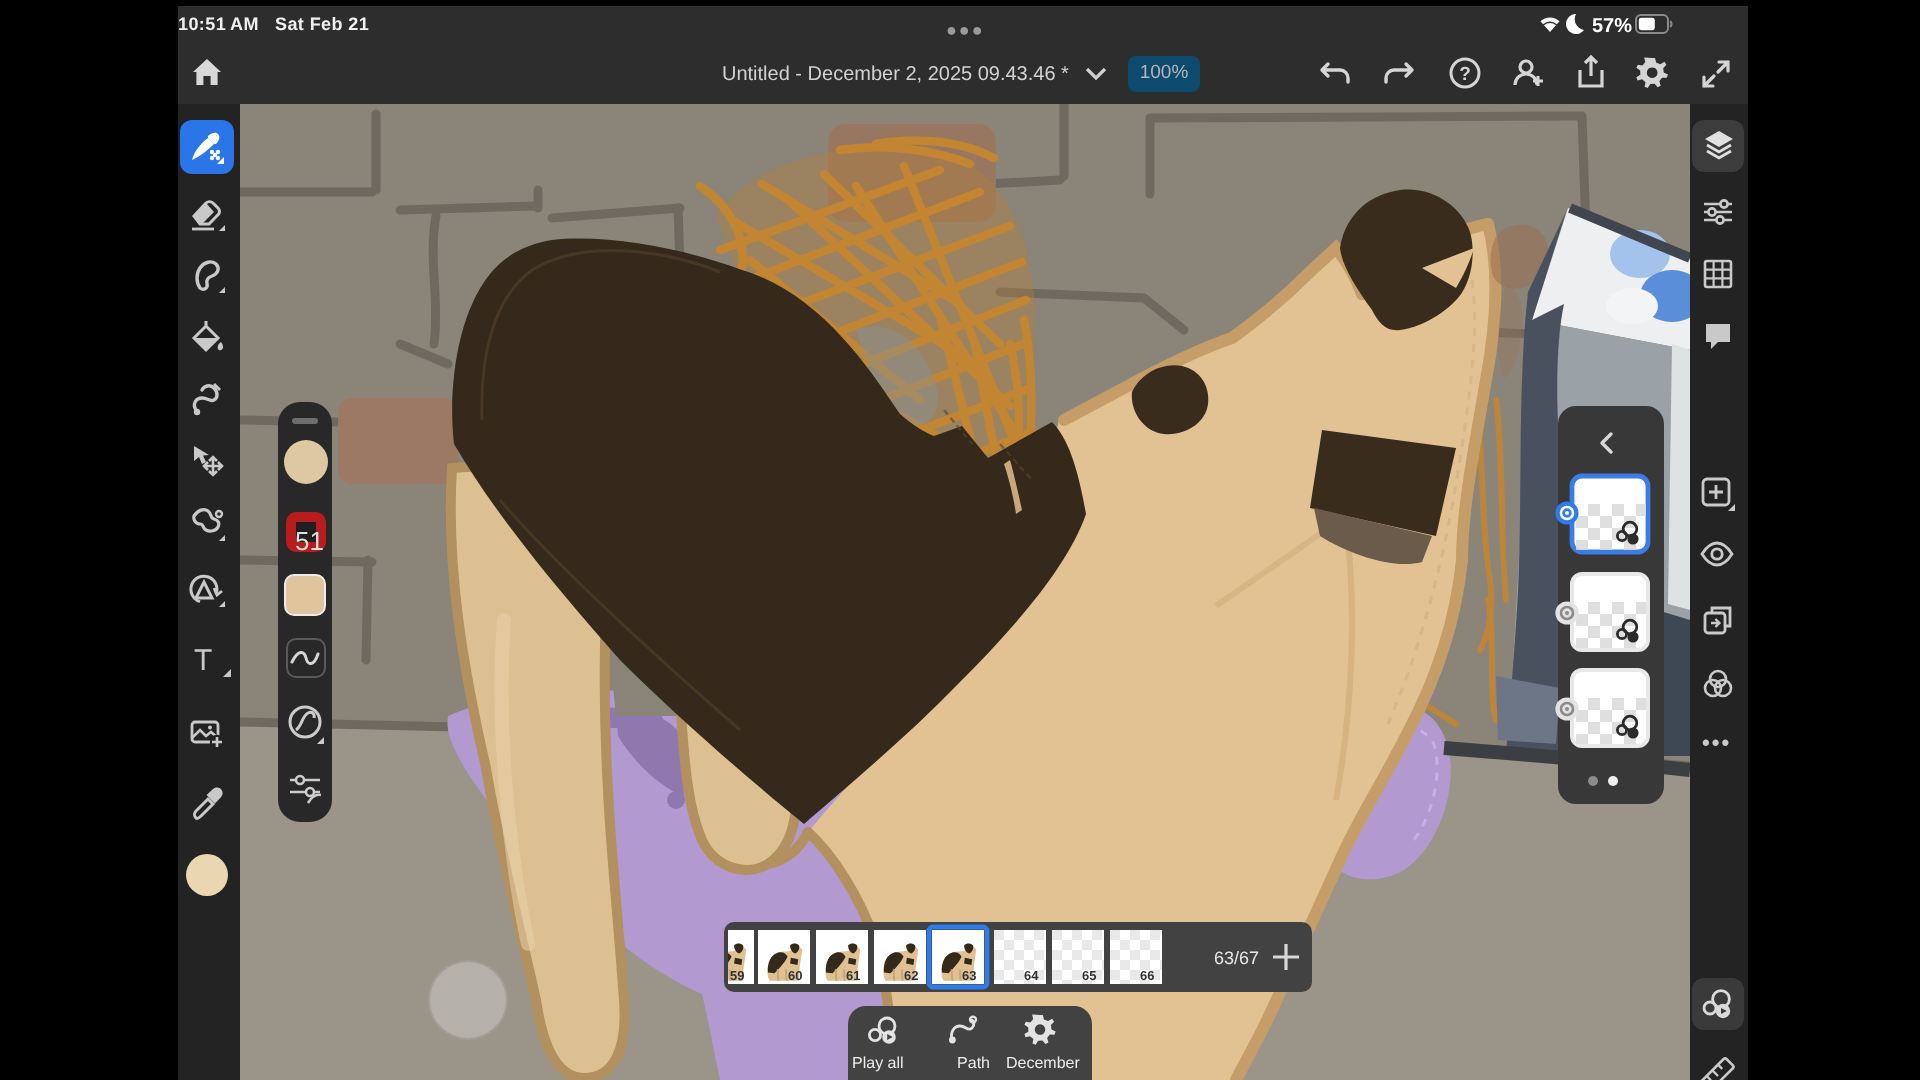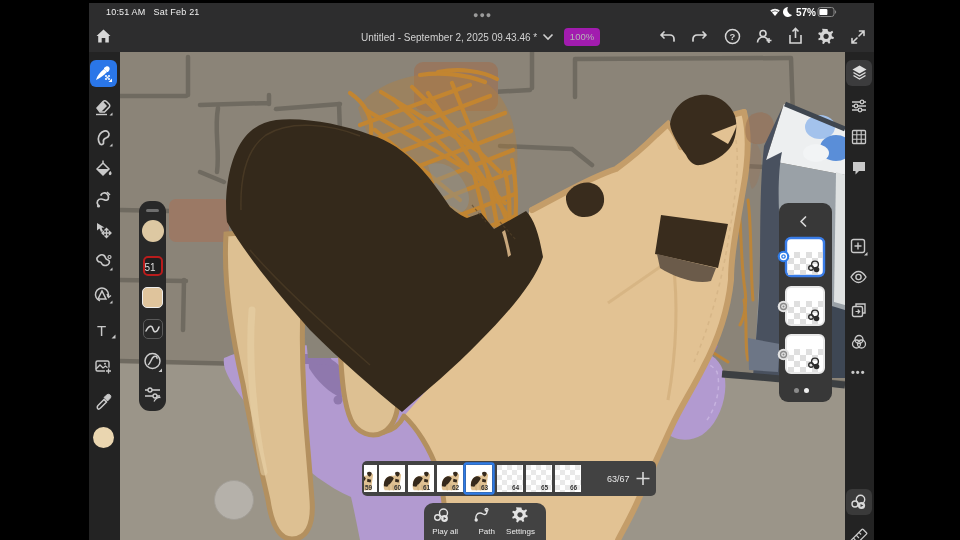--- a/index.html
+++ b/index.html
@@ -137,44 +137,44 @@
     <path d="M785,104 L845,129" fill="none" stroke="#3f464f" stroke-width="5"></path>
     <path d="M748,338 L780,344 L778,372 L749,370 Z" fill="#6d7686"></path>
     <path d="M722,374 C760,377 810,381 845,385" fill="none" stroke="#3c3f42" stroke-width="7"></path>
   </g>
   </svg>
 
 <div class="abs" style="left:88.5px;top:52px;width:31.5px;height:488px;background:#232323"></div>
 
 <div class="abs" style="left:845px;top:52px;width:28.5px;height:488px;background:#232323"></div>
 
-<div class="abs" style="left:106px;top:7px;color:#f0f0f0;font-size:9px;font-weight:normal;letter-spacing:0.2px">10:51 AM&nbsp;&nbsp;&nbsp;Sat Feb 21</div>
+<div class="abs" style="left:89px;top:7px;color:#f0f0f0;font-size:9px;font-weight:bold;letter-spacing:0.2px">10:51 AM&nbsp;&nbsp;&nbsp;Sat Feb 21</div>
 <div class="abs" style="left:473px;top:10px;color:#9b9b9b;font-size:9px;letter-spacing:1px">●●●</div>
 <div class="abs" style="left:768px;top:5px">
   <svg width="70" height="14" viewBox="0 0 70 14">
     <g fill="#fff">
       <path d="M7,11 l-3,-3.4 a4.6,4.6 0 0 1 6,0 Z"></path>
       <path d="M2.2,5.6 a7,7 0 0 1 9.6,0 l-1.4,1.5 a5,5 0 0 0 -6.8,0 Z" opacity="0.95"></path>
       <path d="M20,2 a5,5 0 1 0 4,8 a5.5,5.5 0 0 1 -4,-8 Z"></path>
       <text x="28" y="11" font-size="10" font-weight="bold" fill="#fff">57%</text>
     </g>
     <rect x="50" y="2.5" width="16" height="9" rx="2.4" fill="none" stroke="#8a8a8a"></rect>
     <rect x="51.4" y="3.9" width="8" height="6.2" rx="1.2" fill="#fff"></rect>
     <path d="M67.2,5.5 a2.5,2.5 0 0 1 0,3" stroke="#8a8a8a" fill="none"></path>
   </svg>
 </div>
 
 <svg class="abs" style="left:95px;top:28px" width="17" height="16" viewBox="0 0 17 16">
     <path d="M8.5,1.5 L15.5,8 L13.8,8 L13.8,14.5 L10.3,14.5 L10.3,10 L6.7,10 L6.7,14.5 L3.2,14.5 L3.2,8 L1.5,8 Z" fill="#d8d8d8"></path>
   </svg>
-<div class="abs" style="left:361px;top:31.5px;color:#d2d2d2;font-size:10px">Untitled - September 2, 2025 09.43.46 *</div>
+<div class="abs" style="left:361px;top:31.5px;color:#d2d2d2;font-size:10px">Untitled - December 2, 2025 09.43.46 *</div>
 <svg class="abs" style="left:542px;top:33px" width="12" height="8" viewBox="0 0 12 8">
     <path d="M1.5,1.5 L6,6 L10.5,1.5" fill="none" stroke="#cfcfcf" stroke-width="1.6"></path>
   </svg>
-<div class="abs" style="left:564px;top:28px;width:36px;height:18px;background:#a21caf;border-radius:4px;color:#b5b5b5;font-size:9.5px;text-align:center;line-height:18px">100%</div>
+<div class="abs" style="left:564px;top:28px;width:36px;height:18px;background:#0c4a6e;border-radius:4px;color:#b5b5b5;font-size:9.5px;text-align:center;line-height:18px">100%</div>
 
 <svg class="abs" style="left:659px;top:29px" width="18" height="16" viewBox="0 0 18 16">
     <path d="M5,3 L2,6 L5,9 M2,6 L11,6 a4,4 0 0 1 4,4 L15,12" fill="none" stroke="#d5d5d5" stroke-width="1.7" stroke-linecap="round" stroke-linejoin="round"></path>
   </svg>
 <svg class="abs" style="left:690px;top:29px" width="18" height="16" viewBox="0 0 18 16">
     <path d="M13,3 L16,6 L13,9 M16,6 L7,6 a4,4 0 0 0 -4,4 L3,12" fill="none" stroke="#d5d5d5" stroke-width="1.7" stroke-linecap="round" stroke-linejoin="round"></path>
   </svg>
 <svg class="abs" style="left:724px;top:28px" width="17" height="17" viewBox="0 0 17 17">
     <circle cx="8.5" cy="8.5" r="7" fill="none" stroke="#d5d5d5" stroke-width="1.5"></circle>
     <text x="8.5" y="12" font-size="9.5" font-weight="bold" text-anchor="middle" fill="#d5d5d5">?</text>
@@ -308,21 +308,21 @@
 <svg class="abs" style="left:849px;top:524px" width="20" height="16" viewBox="0 0 20 16">
  <g transform="rotate(-45 10 14)">
       <rect x="2" y="10" width="17" height="6.5" rx="1" fill="none" stroke="#c9c9c9" stroke-width="1.3"></rect>
  <path d="M6,10 L6,13 M10,10 L10,14 M14,10 L14,13" stroke="#c9c9c9" stroke-width="1.2"></path>
     </g>
 </svg>
 
 <div class="abs" style="left:139px;top:201px;width:27px;height:210px;background:#282828;border-radius:11px"></div>
 <div class="abs" style="left:146px;top:209px;width:13px;height:2.5px;background:#6e6e6e;border-radius:2px"></div>
 <div class="abs" style="left:141.5px;top:220px;width:22px;height:22px;border-radius:50%;background:#ddc8a2"></div>
-<div class="abs" style="left:142.5px;top:256px;width:20px;height:20px;border:2px solid #b91c1c;border-radius:5px;background:#1f1f1f;color:#dedede;font-size:10px;text-align:left;line-height:20px">51</div>
+<div class="abs" style="left:142.5px;top:256px;width:20px;height:20px;border:5px solid #b91c1c;border-radius:5px;background:#1f1f1f;color:#dedede;font-size:13px;text-align:right;line-height:20px">51</div>
 <div class="abs" style="left:142px;top:287px;width:21px;height:21px;border:1.5px solid #ececec;border-radius:5px;background:#dfc49c"></div>
 <div class="abs" style="left:142.5px;top:319px;width:20px;height:20px;border:1px solid #5a5a5a;border-radius:5px"></div>
 <svg class="abs" style="left:145px;top:324px" width="15" height="10" viewBox="0 0 15 10">
     <path d="M1,7 C4,1 7,1 8,5 C9,9 12,9 14,3" fill="none" stroke="#d5d5d5" stroke-width="1.5" stroke-linecap="round"></path>
   </svg>
 <svg class="abs" style="left:143px;top:351px" width="20" height="22" viewBox="0 0 20 22">
  <circle cx="9.5" cy="10" r="7.5" fill="none" stroke="#cccccc" stroke-width="1.5"></circle>
  <path d="M5,14 C8,12 8,7 11,5.5 C13,4.5 14.5,6 14,8" fill="none" stroke="#cccccc" stroke-width="1.5"></path>
  <path d="M19,21 L15.5,21 L19,17.5 Z" fill="#cccccc"></path>
 </svg>
@@ -495,25 +495,25 @@
   <path d="M281,11 L281,24 M274.5,17.5 L287.5,17.5" stroke="#d8d8d8" stroke-width="1.6"></path>
 </svg>
 
 <div class="abs" style="left:424px;top:503px;width:122px;height:37px;background:#424242;border-radius:9px 9px 0 0"></div>
 <svg class="abs" style="left:432px;top:508px" width="20" height="15" viewBox="0 0 20 15">
  <circle cx="11.5" cy="5" r="4" fill="none" stroke="#e3e3e3" stroke-width="1.4"></circle>
  <circle cx="5.5" cy="9.5" r="2.8" fill="none" stroke="#e3e3e3" stroke-width="1.4"></circle>
  <circle cx="12.5" cy="10.5" r="3.4" fill="#e3e3e3"></circle>
  <path d="M11.6,9 L14.3,10.5 L11.6,12 Z" fill="#424242"></path>
 </svg>
-<div class="abs" style="left:426px;top:527px;color:#ececec;font-size:8px;width:32px;text-align:right">Play all</div>
+<div class="abs" style="left:426px;top:527px;color:#ececec;font-size:8px;width:32px;text-align:left">Play all</div>
 <svg class="abs" style="left:473px;top:507px" width="16" height="16" viewBox="0 0 16 16">
  <path d="M3,13 C2,9 4,6 7,6 C10,6 11,9 13,7 C14.5,5.5 14,3.5 13,3" fill="none" stroke="#e3e3e3" stroke-width="1.4" stroke-linecap="round"></path>
  <circle cx="3.2" cy="13" r="1.7" fill="#e3e3e3"></circle>
  <circle cx="13.5" cy="2.8" r="1.5" fill="none" stroke="#e3e3e3" stroke-width="1.2"></circle>
 </svg>
 <div class="abs" style="left:467px;top:527px;color:#ececec;font-size:8px;width:28px;text-align:right">Path</div>
 <svg class="abs" style="left:512px;top:506px" width="16" height="17" viewBox="0 0 17 17">
     <path d="M8.5,1 L10,1 L10.6,3.4 L12.8,4.3 L15,3 L16,4.6 L14.3,6.4 L14.6,8.7 L16.8,9.8 L16.2,11.5 L13.7,11.4 L12.3,13.3 L13,15.7 L11.4,16.5 L9.8,14.6 L7.5,14.8 L6.2,16.9 L4.5,16.2 L5,13.8 L3.2,12.3 L0.8,12.9 L0.2,11.2 L2.3,9.9 L2.2,7.6 L0.2,6.2 L1,4.6 L3.4,5 L4.9,3.2 L4.3,0.8 Z M8.5,6 a2.8,2.8 0 1 0 0.01,0 Z" fill="#e3e3e3" fill-rule="evenodd"></path>
   </svg>
-<div class="abs" style="left:503px;top:527px;color:#ececec;font-size:8px;width:35px;text-align:center">Settings</div>
+<div class="abs" style="left:503px;top:527px;color:#ececec;font-size:8px;width:35px;text-align:center">December</div>
 
 <div class="abs" style="left:214px;top:480px;width:40px;height:40px;border-radius:50%;background:#b5b1aa;border:1px solid #a29e97"></div>
 
 </body></html>

